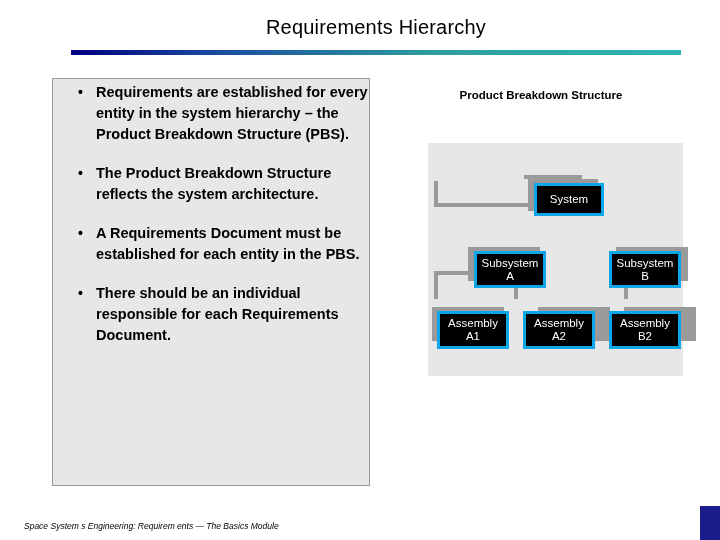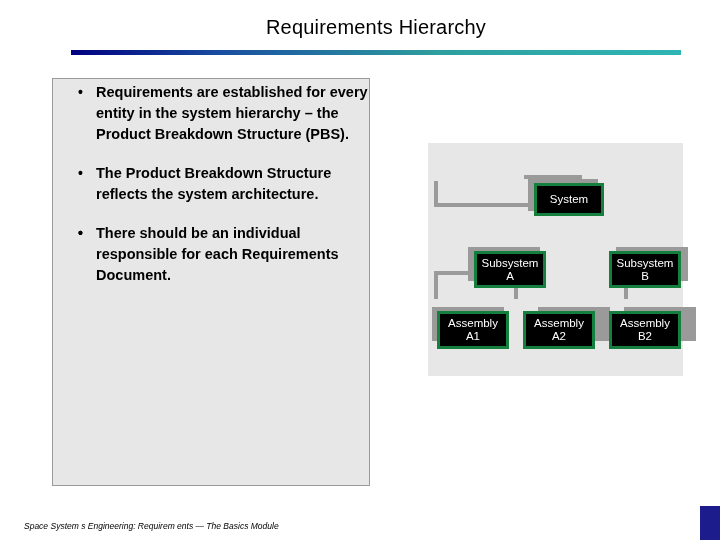--- a/index.html
+++ b/index.html
@@ -89,21 +89,21 @@
     top: 143px;
     width: 255px;
     height: 233px;
     background: #e7e7e7;
   }
   
   .node {
     position: absolute;
     box-sizing: border-box;
     background: #000000;
-    border: 3px solid #15803d;
+    border: 3px solid #0ea5e9;
     color: #ffffff;
     font-size: 11.5px;
     line-height: 13px;
     font-family: "Liberation Sans", sans-serif;
     text-align: center;
     display: flex;
     align-items: center;
     justify-content: center;
     z-index: 3;
   }
@@ -163,27 +163,29 @@
     <div class="bullet">
       <span class="dot">•</span>
       <span>Requirements are established for every entity in the system hierarchy – the Product Breakdown Structure (PBS).</span>
     </div>
     <div class="bullet">
       <span class="dot">•</span>
       <span>The Product Breakdown Structure reflects the system architecture.</span>
     </div>
     <div class="bullet">
       <span class="dot">•</span>
+      <span>A Requirements Document must be established for each entity in the PBS.</span>
     </div>
     <div class="bullet">
       <span class="dot">•</span>
       <span>There should be an individual responsible for each Requirements Document.</span>
     </div>
   </div>
 
+  <div class="pbs-label">Product Breakdown Structure</div>
 
   <div class="diagram-bg">
 
     <div class="connector" style="left:6px; top:60px; width:148px; height:4px;"></div>
     <div class="connector" style="left:6px; top:38px; width:4px; height:26px;"></div>
     <div class="connector" style="left:150px; top:38px; width:4px; height:26px;"></div>
     <div class="connector" style="left:96px; top:32px; width:58px; height:4px;"></div>
 
     <div class="connector" style="left:6px; top:128px; width:84px; height:4px;"></div>
     <div class="connector" style="left:6px; top:128px; width:4px; height:28px;"></div>

